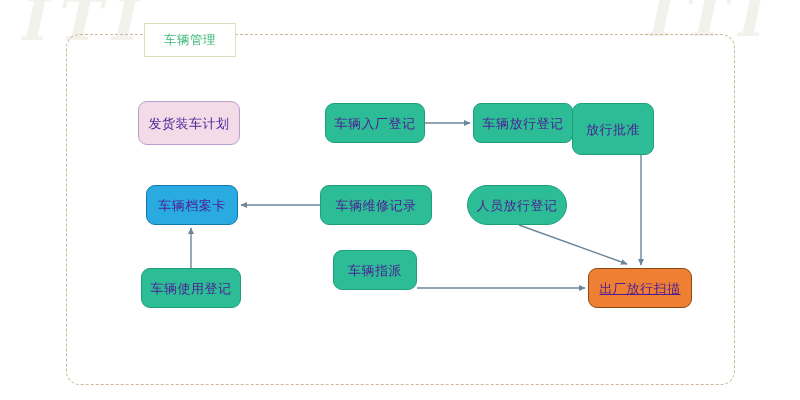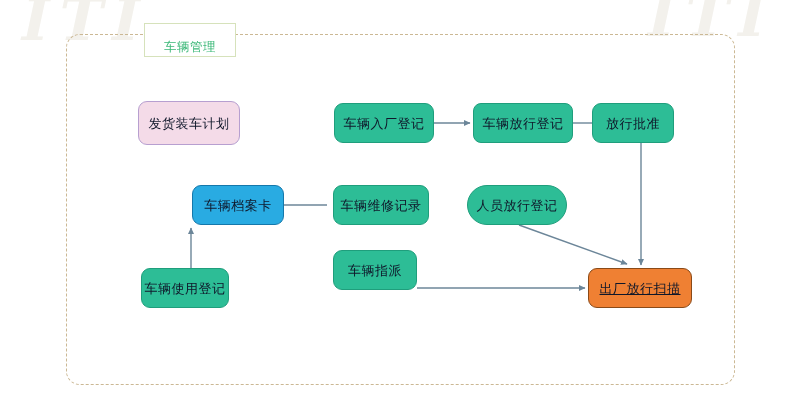--- a/index.html
+++ b/index.html
@@ -57,56 +57,55 @@
   .title-box {
     position: absolute;
     left: 144px;
     top: 23px;
     width: 92px;
     height: 34px;
     border: 1.3px solid #d6e2bb;
     background: #ffffff;
     box-sizing: border-box;
     display: flex;
-    align-items: flex-end;
+    align-items: center;
     justify-content: center;
   }
   .title-box .label {
     font-size: 12.5px;
     color: #3cb878;
     letter-spacing: 0.5px;
   }
 
   .node {
     position: absolute;
     box-sizing: border-box;
     display: flex;
     align-items: center;
     justify-content: center;
     border-radius: 9px;
     font-size: 13px;
     line-height: 1;
     letter-spacing: 0.5px;
-    color: #0f172a;
+    color: #4c1d95;
   }
   .node .label {
     white-space: nowrap;
   }
   .node-teal {
     background: #2dbd96;
     border: 1.2px solid #1f9e7c;
   }
   .node-pink {
     background: #f4dbe8;
     border: 1.2px solid #b79fd0;
   }
   .node-blue {
     background: #29abe2;
     border: 1.2px solid #1578ab;
-    margin-left: 46px;
   }
   .node-orange {
     background: #ef8033;
     border: 1.4px solid #8a4a18;
     text-decoration: underline;
   }
 </style>
 </head>
 <body>
 
@@ -135,45 +134,45 @@
 <div class="container-box"></div>
 
 <div class="title-box">
   <span class="label">车辆管理</span>
 </div>
 
 <div class="node node-pink" style="left:138px; top:101px; width:102px; height:44px;">
   <span class="label">发货装车计划</span>
 </div>
 
-<div class="node node-teal" style="left:325px; top:103px; width:100px; height:40px;margin-left:9px;">
+<div class="node node-teal" style="left:325px; top:103px; width:100px; height:40px;">
   <span class="label">车辆入厂登记</span>
 </div>
 
 <div class="node node-teal" style="left:473px; top:103px; width:100px; height:40px;border-radius:8px;">
   <span class="label">车辆放行登记</span>
 </div>
 
-<div class="node node-teal" style="left:592px; top:103px; width:82px; height:40px;">
+<div class="node node-teal" style="left:572px; top:103px; width:82px; height:52px;">
   <span class="label">放行批准</span>
 </div>
 
 <div class="node node-blue" style="left:146px; top:185px; width:92px; height:40px;">
   <span class="label">车辆档案卡</span>
 </div>
 
-<div class="node node-teal" style="left:333px; top:185px; width:96px; height:40px;">
+<div class="node node-teal" style="left:320px; top:185px; width:112px; height:40px;">
   <span class="label">车辆维修记录</span>
 </div>
 
 <div class="node node-teal" style="left:467px; top:185px; width:100px; height:40px;border-radius:20px;">
   <span class="label">人员放行登记</span>
 </div>
 
-<div class="node node-teal" style="left:141px; top:268px; width:88px; height:40px;">
+<div class="node node-teal" style="left:141px; top:268px; width:100px; height:40px;">
   <span class="label">车辆使用登记</span>
 </div>
 
 <div class="node node-teal" style="left:333px; top:250px; width:84px; height:40px;">
   <span class="label">车辆指派</span>
 </div>
 
 <div class="node node-orange" style="left:588px; top:268px; width:104px; height:40px;">
   <span class="label">出厂放行扫描</span>
 </div>

